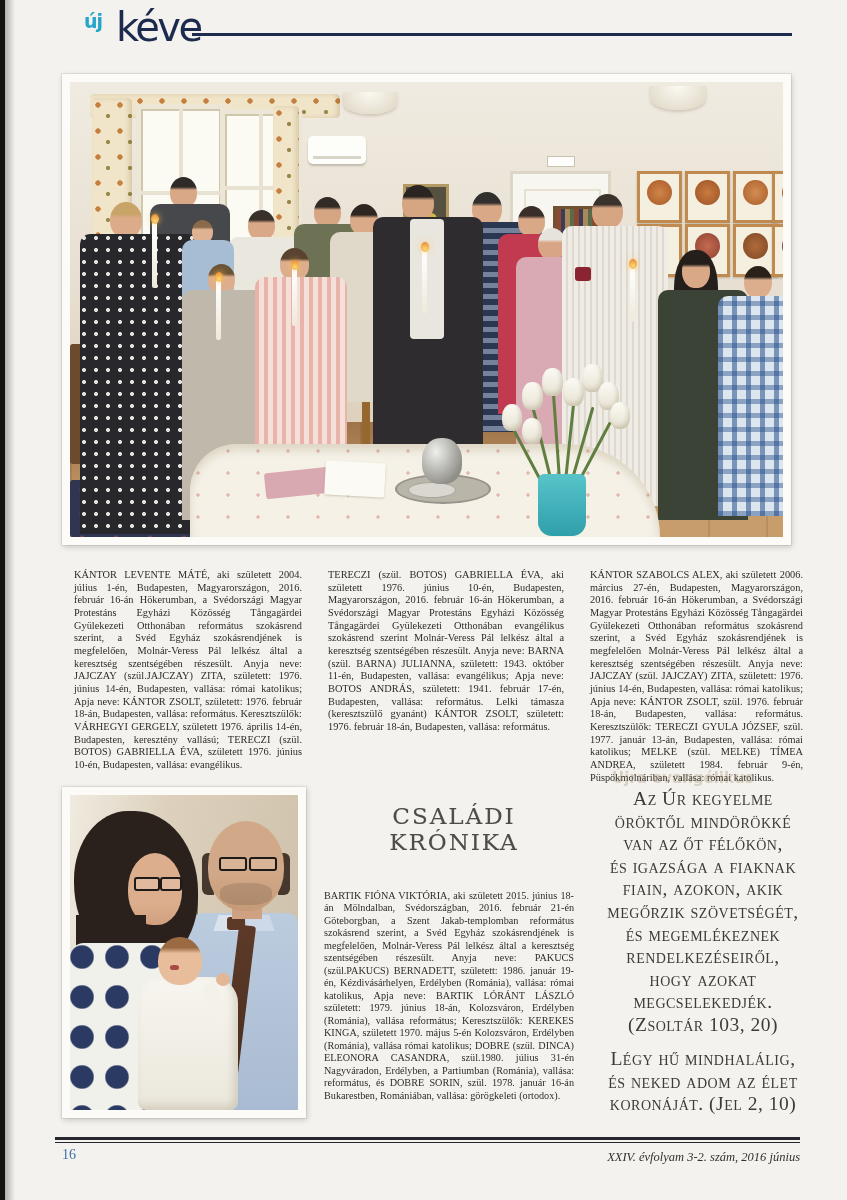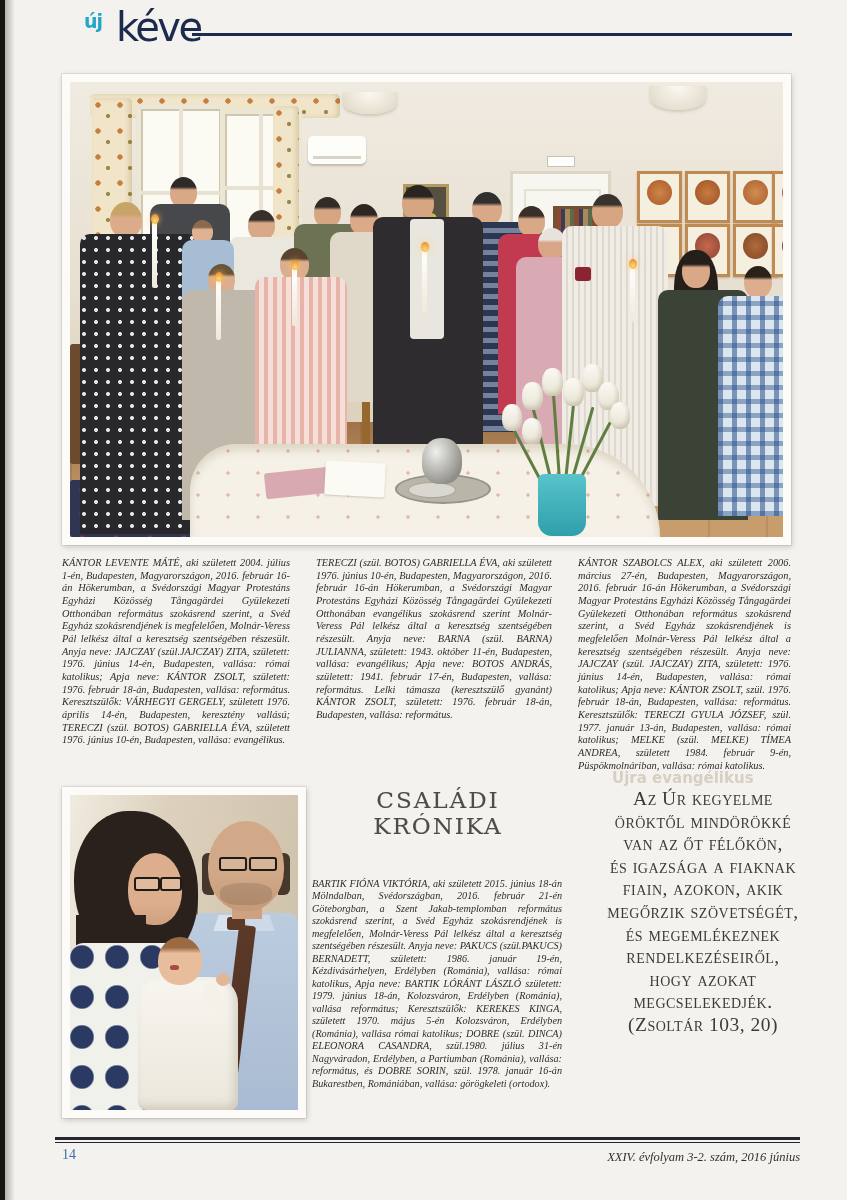--- a/index.html
+++ b/index.html
@@ -72,23 +72,23 @@
       background:radial-gradient(circle at 50% 70%,#ffd96e,#e8913a 80%);box-shadow:0 0 6px rgba(255,200,90,.8);}
 
   
   .scene-family{background:linear-gradient(100deg,#f0ebe0 0%,#ddd1bd 35%,#cdc0aa 100%);}
   .polka{background-color:#f1f1ec;
      background-image:radial-gradient(circle at 12px 14px,#2b3a63 11px,transparent 12.5px);
      background-size:35px 40px;border-radius:14px 10px 0 0;}
   .glasses{border:2px solid #1d1b19;border-radius:3px;background:rgba(255,255,255,.14);}
 
   
-  .cap{position:absolute;font-style:italic;font-size:10.35px;line-height:1.225;
-       text-align:justify;color:#2f2c28;margin:0;}
-  .chronicle-heading{position:absolute;left:312px;top:787px;width:252px;margin:0;text-align:center;
+  .cap{position:absolute;font-size:10.35px;line-height:1.225;
+       text-align:justify;color:#2f2c28;margin:12px;}
+  .chronicle-heading{position:absolute;left:312px;top:787px;width:252px;margin:16px;text-align:center;
        font-family:"DejaVu Serif",serif;font-weight:500;font-size:23px;letter-spacing:2px;
        color:#4e4c49;text-shadow:.4px .4px 0 rgba(80,80,80,.25);}
   .quote{position:absolute;width:274px;text-align:center;font-variant:small-caps;
        font-family:"Liberation Serif",serif;font-size:19.5px;line-height:1.16;letter-spacing:.5px;
        color:#3d3b38;white-space:pre-line;}
   .ghost{position:absolute;left:612px;top:769px;font-family:"DejaVu Sans",sans-serif;
        font-weight:700;font-size:15px;color:rgba(150,125,88,.30);filter:blur(.4px);}
 
   
   .rule-thick{position:absolute;left:55px;top:1137px;width:745px;height:3px;background:#26262e;}
@@ -279,18 +279,21 @@
 öröktől mindörökké
 van az őt félőkön,
 és igazsága a fiaknak
 fiain, azokon, akik
 megőrzik szövetségét,
 és megemlékeznek
 rendelkezéseiről,
 hogy azokat
 megcselekedjék.
 (Zsoltár 103, 20)</div>
+  <div class="quote" style="left:566px;top:1048px;">Légy hű mindhalálig,
+és neked adom az élet
+koronáját. (Jel 2, 10)</div>
 
   <div class="rule-thick"></div>
   <div class="rule-thin"></div>
-  <div class="page-num">14</div>
+  <div class="page-num">16</div>
   <div class="issue">XXIV. évfolyam 3-2. szám, 2016 június</div>
 </div>
 
 </body></html>

